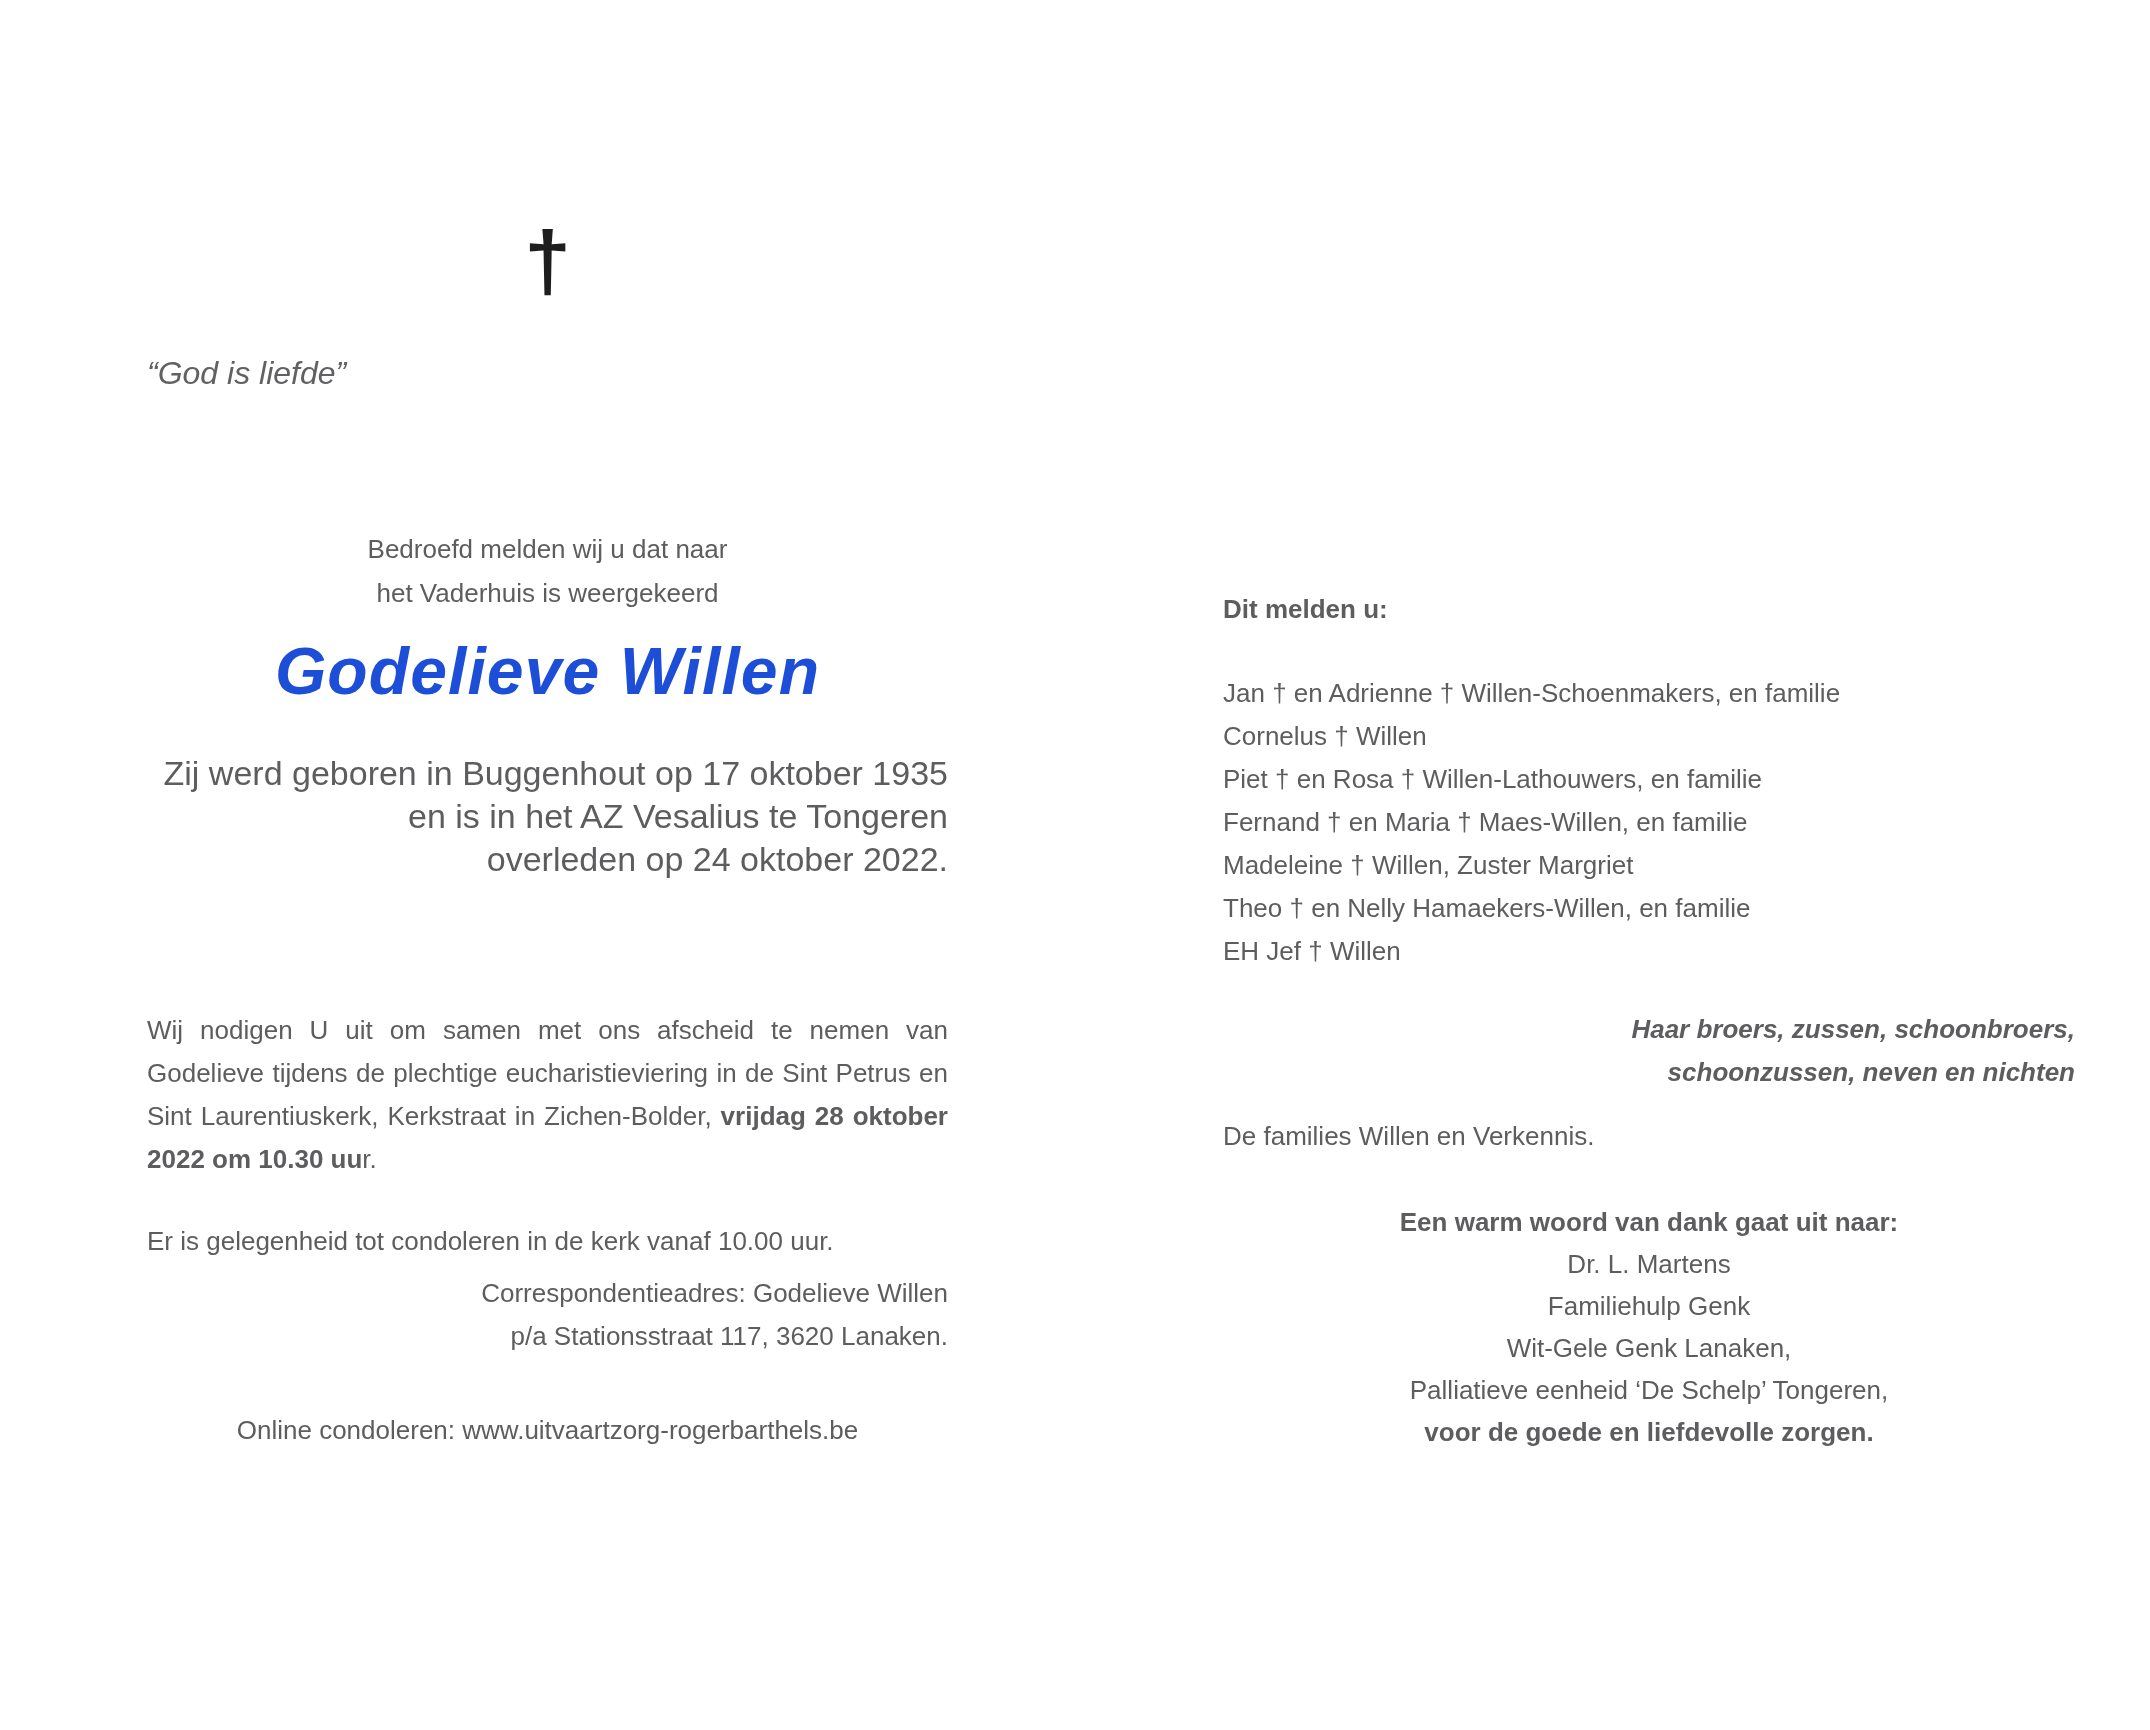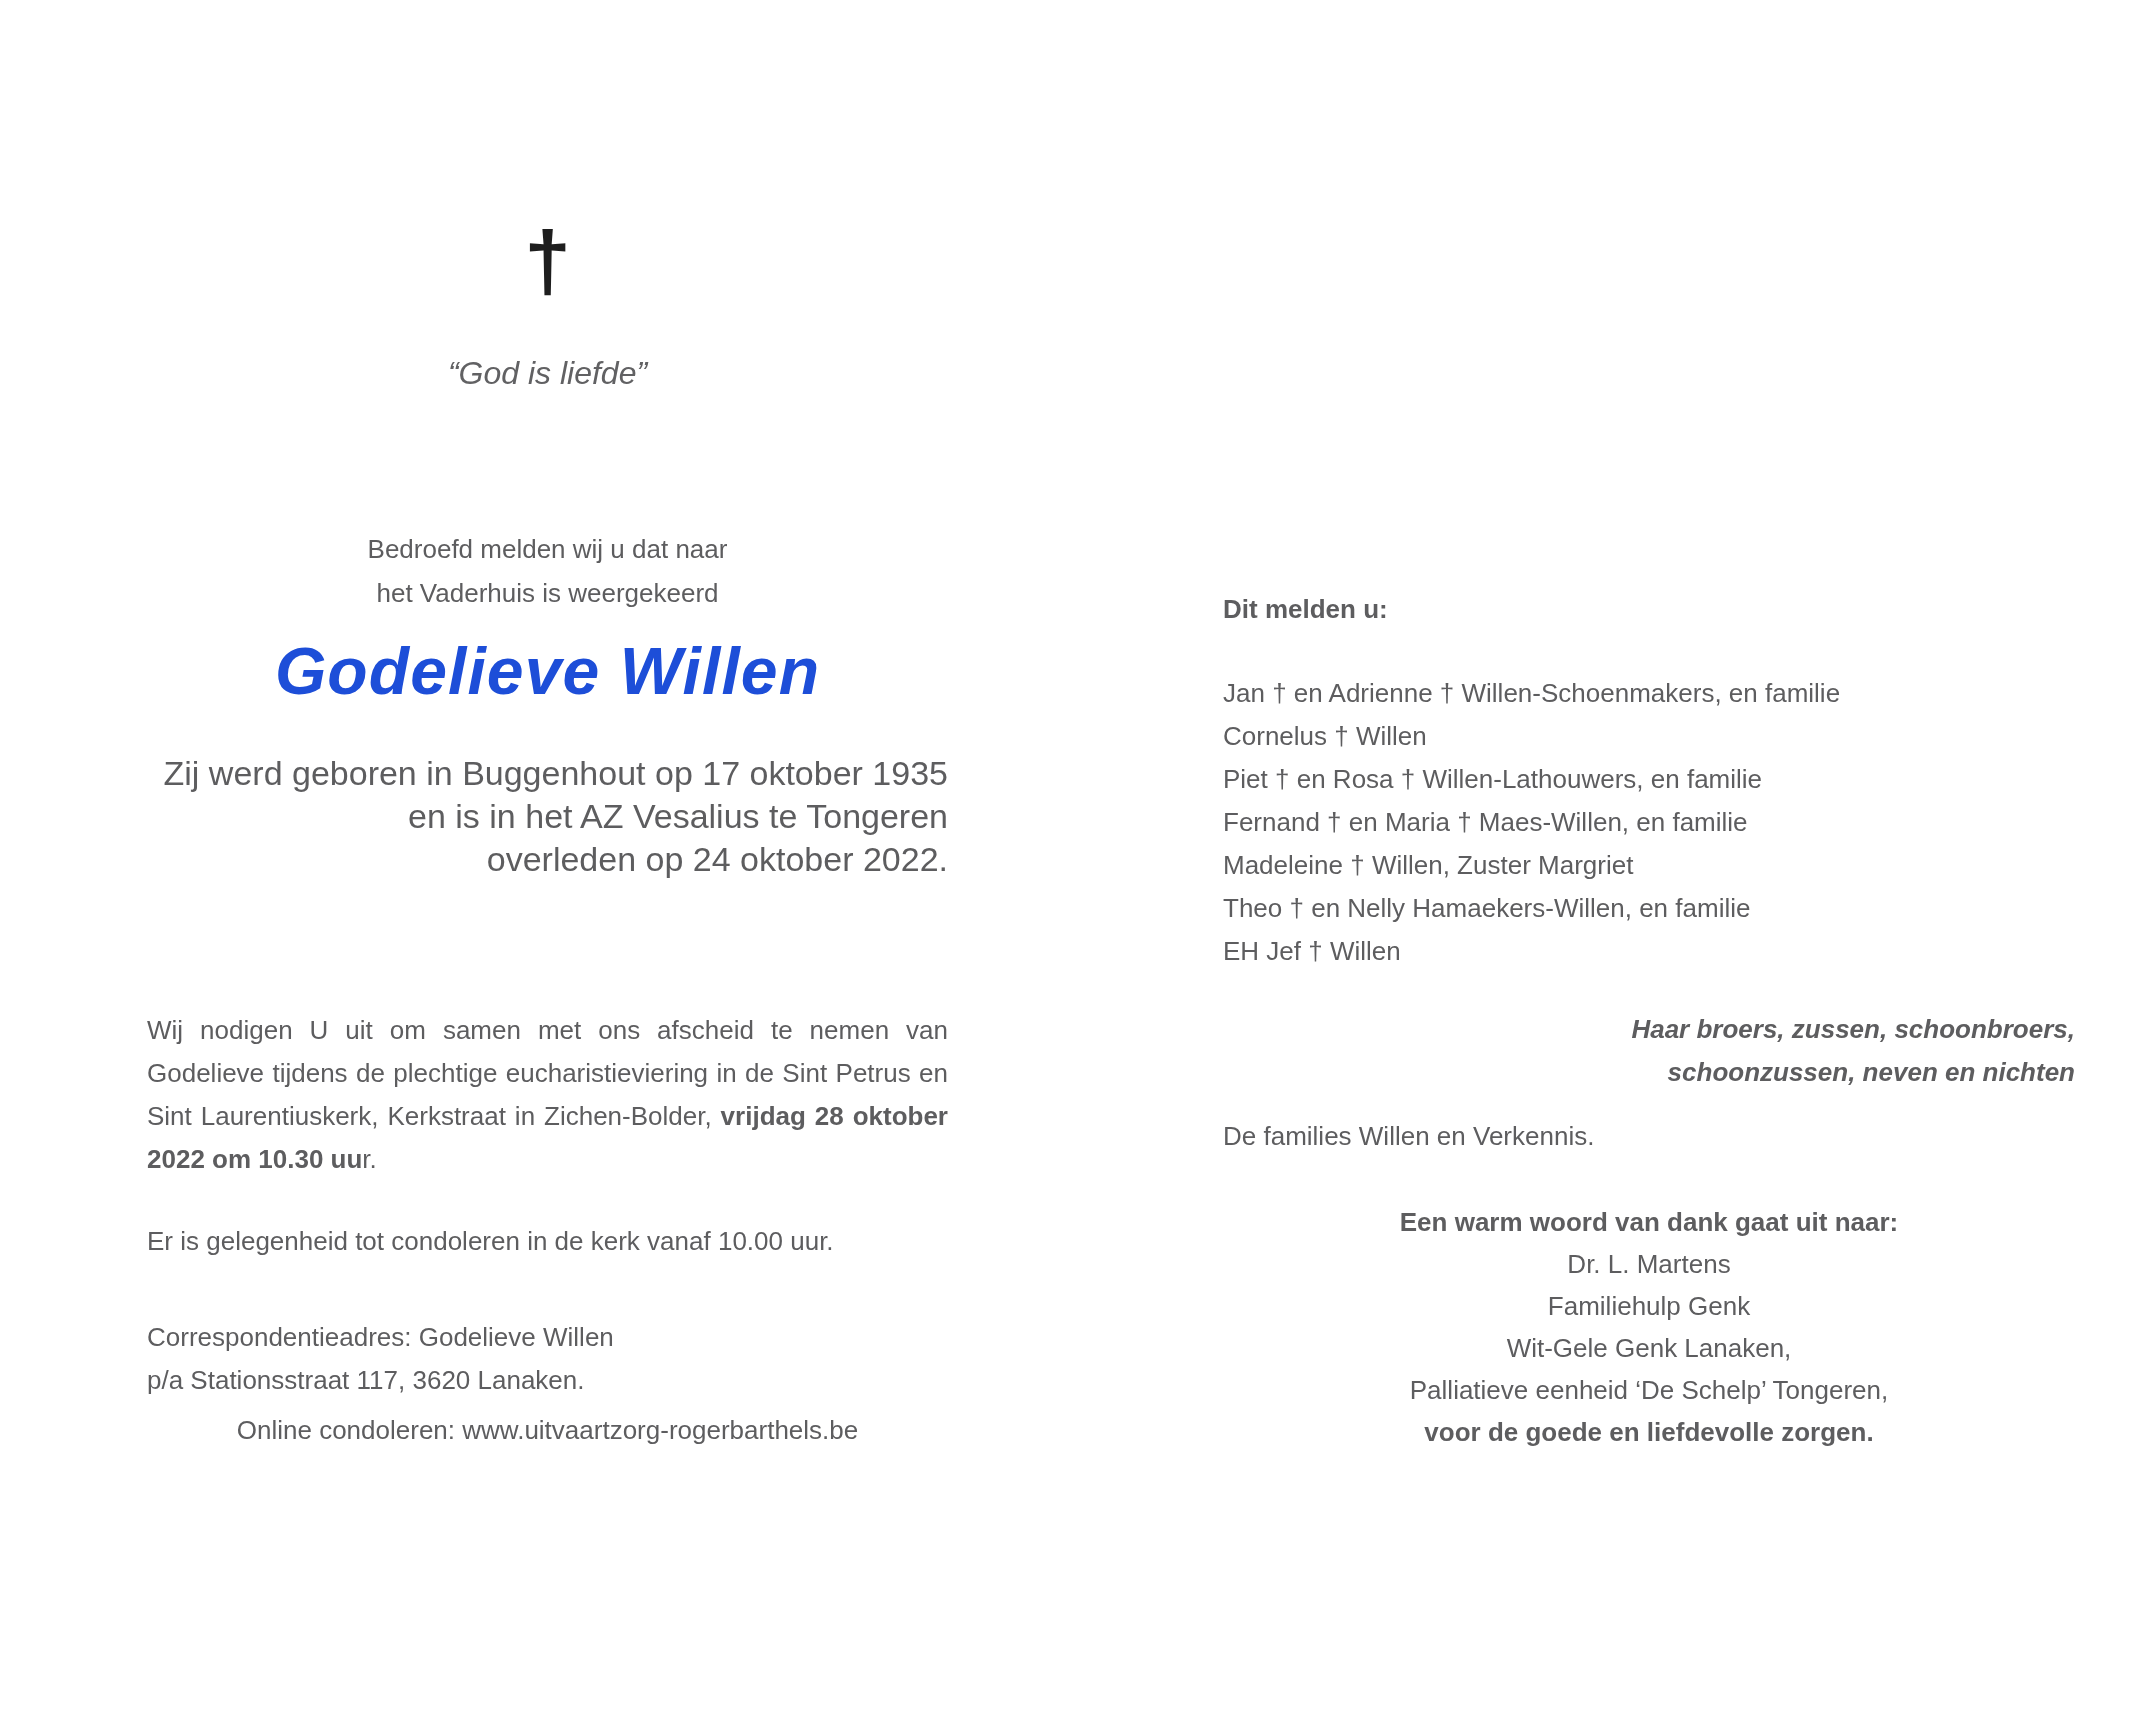--- a/index.html
+++ b/index.html
@@ -31,21 +31,20 @@
     line-height: 90px;
     font-weight: bold;
     color: #1e1e1e;
     text-align: center;
   }
   .quote {
     top: 352px;
     font-size: 32px;
     line-height: 43px;
     font-style: italic;
-    text-align: center;
     color: #616163;
   }
   .intro {
     top: 495px;
     font-size: 26px;
     line-height: 44px;
     text-align: center;
     margin-top: 32px;
   }
   .name-title {
@@ -70,24 +69,24 @@
     line-height: 43px;
     text-align: justify;
   }
   .condolence {
     top: 1220px;
     font-size: 26px;
     line-height: 43px;
     text-align: left;
   }
   .correspondence {
-    top: 1316px;
+    top: 1272px;
     font-size: 26px;
     line-height: 43px;
-    text-align: left;
+    text-align: right;
   }
   .online {
     top: 1409px;
     font-size: 26px;
     line-height: 43px;
     text-align: center;
   }
   
   .right-col  { left: 1223px; width: 852px; }
   .announce-heading {

